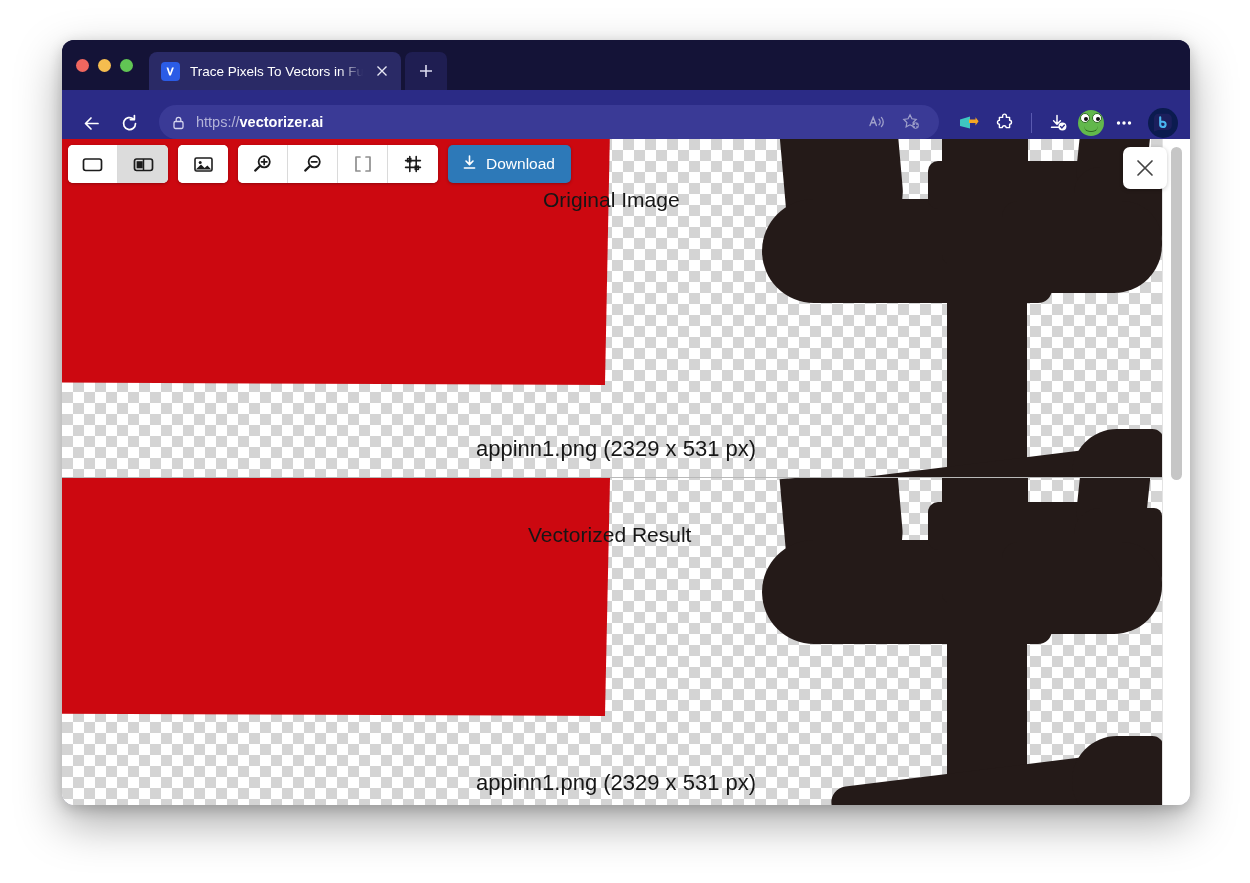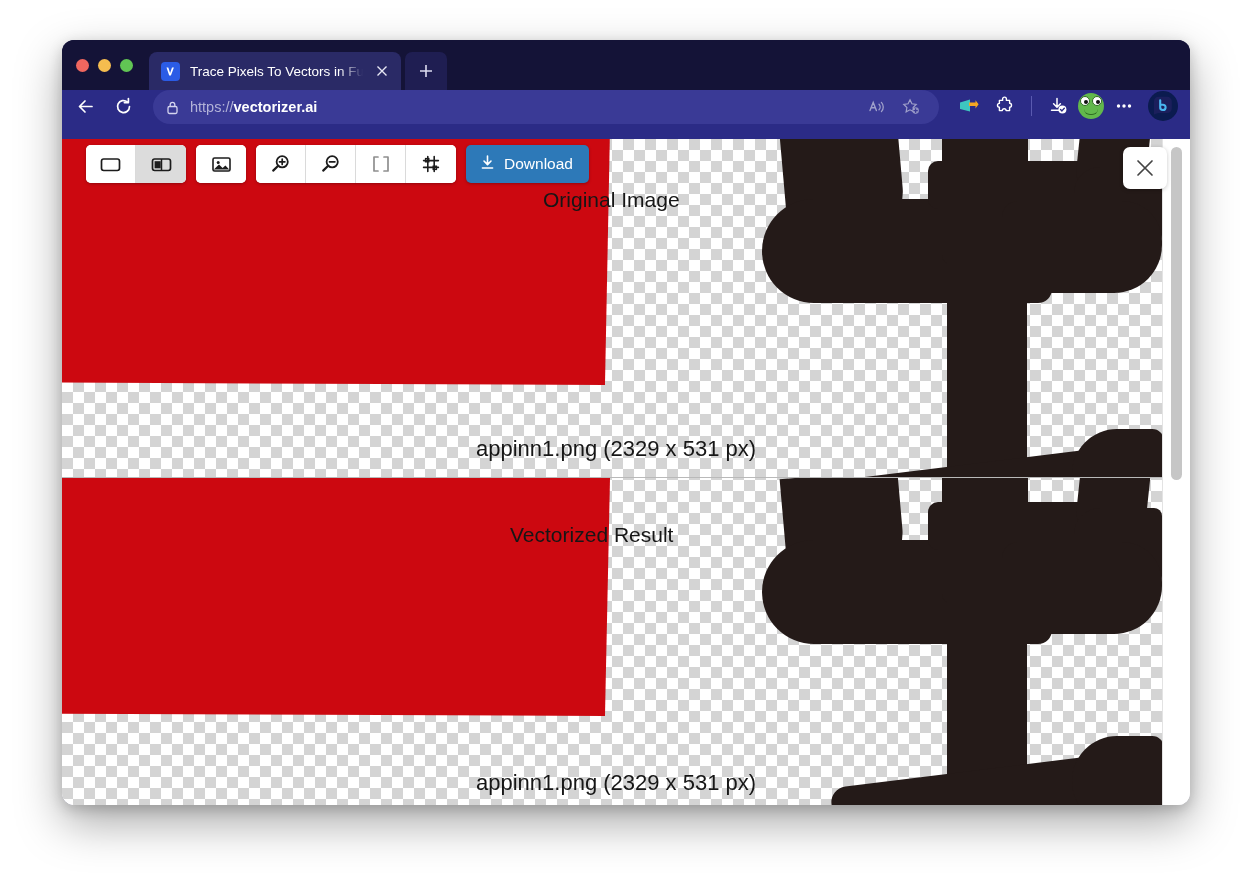--- a/index.html
+++ b/index.html
@@ -95,22 +95,22 @@
     border-radius: 7px 7px 0 0;
     margin-left: 4px;
   }
   .tabstrip-spacer { flex: 1 1 auto; height: 38px; }
 
   
   .navbar {
     height: 49px;
     background: #2b2b86;
     display: flex;
-    align-items: flex-start;
-    padding: 0 12px 0 7px;
+    align-items: flex-end;
+    padding: 0 12px 0 13px;
     gap: 6px;
   }
   .navbtn {
     width: 32px; height: 32px;
     display: flex; align-items: center; justify-content: center;
     color: #ffffff;
     border-radius: 50%;
     flex: 0 0 auto;
   }
   .omnibox {
@@ -253,21 +253,21 @@
   .pane-filename {
     position: absolute;
     font-size: 22px;
     color: #161616;
     white-space: nowrap;
   }
 
   
   .apptoolbar {
     position: absolute;
-    left: 24px; top: 6px;
+    left: 6px; top: 6px;
     display: flex;
     align-items: center;
     gap: 10px;
     z-index: 20;
   }
   .btn-group {
     display: flex;
     background: #ffffff;
     border-radius: 5px;
     box-shadow: 0 1px 3px rgba(0,0,0,0.28);
@@ -489,21 +489,21 @@
         <div class="glyph" style="left:700px; top:62px; width:290px; height:104px; border-radius:52px 18px 14px 52px;"></div>
         <div class="glyph" style="left:880px; top:-8px; width:86px; height:134px; border-radius:0 0 10px 10px;"></div>
         <div class="glyph" style="left:866px; top:24px; width:210px; height:48px; border-radius:10px;"></div>
         <div class="glyph" style="left:1015px; top:-10px; width:70px; height:78px; border-radius:0 0 0 34px; transform:rotate(6deg);"></div>
         <div class="glyph" style="left:1012px; top:30px; width:88px; height:108px; border-radius:26px 8px 40px 12px;"></div>
         <div class="glyph" style="left:940px; top:64px; width:160px; height:92px; border-radius:16px 40px 48px 12px;"></div>
         <div class="glyph" style="left:885px; top:122px; width:80px; height:190px;"></div>
         <div class="glyph" style="left:770px; top:290px; width:330px; height:60px; border-radius:18px 34px 34px 18px; transform:rotate(-7deg);"></div>
         <div class="glyph" style="left:1010px; top:258px; width:92px; height:90px; border-radius:46px 12px 12px 46px;"></div>
 
-        <div class="pane-label" style="left:448px; top:45px;">Vectorized Result</div>
+        <div class="pane-label" style="left:466px; top:45px;">Vectorized Result</div>
         <div class="pane-filename" style="left:414px; top:292px;">appinn1.png (2329 x 531 px)</div>
       </div>
 
       <div class="pane-divider"></div>
 
       <div class="apptoolbar">
 
         <div class="btn-group">
           <div class="tbtn">
             <svg width="25" height="25" viewBox="0 0 25 25">

